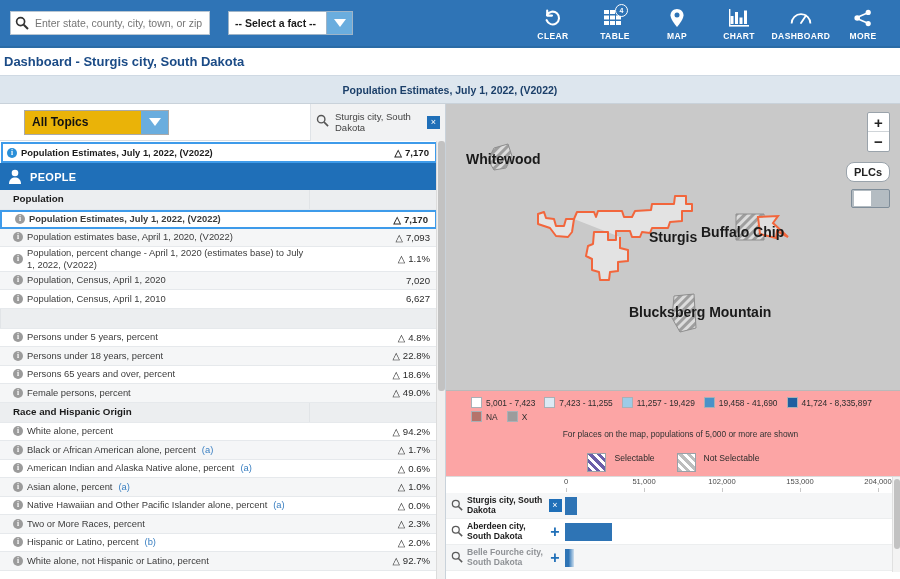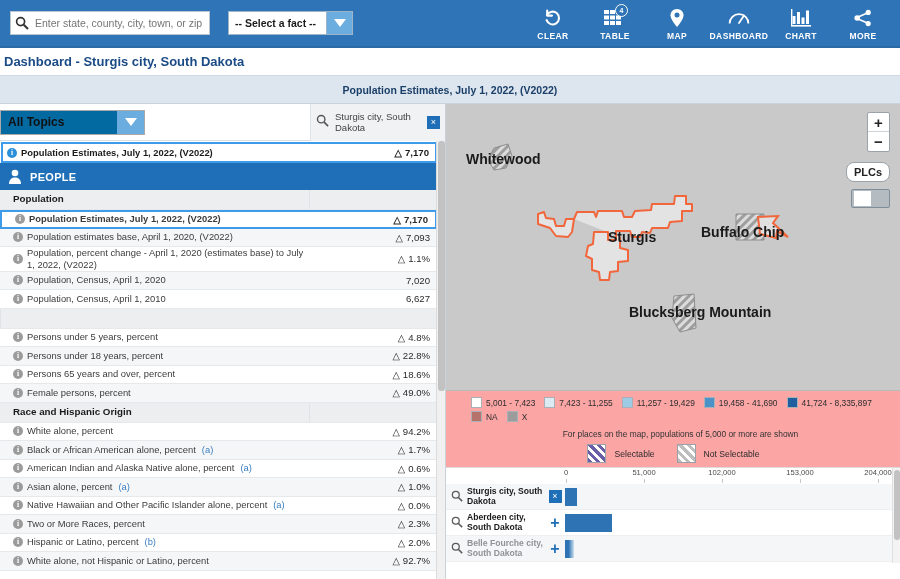--- a/index.html
+++ b/index.html
@@ -56,21 +56,21 @@
     border-top:1px solid #cfd9e3;
   }
   .subtitle-bar .s { font-size:10.5px; font-weight:bold; color:#1b3f69; }
   
   .body-split { display:flex; height:476px; }
   .left-pane { width:445px; background:#fff; position:relative; border-top:1px solid #c9d2da;}
   .right-pane { width:455px; background:#fff; position:relative; border-left:1px solid #c9d2da; border-top:1px solid #c9d2da;}
   
   .topic-row { height:37px; display:flex; align-items:center; border-bottom:1px solid #d7dde3;}
   .topic-select {
-    margin-left:0; width:145px; height:25px; background:#0369a1; border:1px solid #a9a9a9;
+    margin-left:24px; width:145px; height:25px; background:#eab308; border:1px solid #a9a9a9;
     display:flex; align-items:center; justify-content:space-between;
   }
   .topic-select .lbl { font-size:12px; font-weight:bold; color:#111; padding-left:7px;}
   .topic-select .arrow { width:27px;height:23px;background:#6aadde;display:flex;align-items:center;justify-content:center;}
   .place-chip {
     margin-left:auto; width:135px; height:37px; display:flex; align-items:center;
     background:#f1f2f3; border-left:1px solid #dfe3e7; padding:0 5px;
   }
   .place-chip .mag { width:13px; flex:0 0 13px; margin-right:6px;}
   .place-chip .nm { font-size:9.5px; color:#434343; line-height:1.2; flex:1;}
@@ -129,21 +129,21 @@
   }
   .toggle .knob { width:17px; height:15px; background:#fff; }
   .mlabel { position:absolute; font-size:14px; font-weight:bold; color:#1a1a1a; white-space:nowrap;}
   
   .legend { padding:6px 10px 4px 25px; background:#fca5a5; }
   .leg-line { display:flex; align-items:center; flex-wrap:wrap; }
   .leg-item { display:flex; align-items:center; margin-right:9px; margin-bottom:3px;}
   .sw { width:11px;height:11px;border:1px solid #a9b0b6; margin-right:4px; }
   .leg-txt { font-size:8.4px; color:#2d2d2d; }
   .leg-note { text-align:center; font-size:8.4px; color:#333; margin-top:4px;}
-  .leg-hatch-row { display:flex; align-items:center; justify-content:center; margin-top:5px; gap:8px;}
+  .leg-hatch-row { display:flex; align-items:flex-start; justify-content:center; margin-top:14px; gap:8px;}
   .hatch { width:19px; height:19px; border:1px solid #9aa1a8; }
   .hatch.sel {
     background:repeating-linear-gradient(45deg,#6b5ea8 0 3px,#ffffff 3px 6px);
   }
   .hatch.notsel {
     background:repeating-linear-gradient(45deg,#bdbdbd 0 3px,#ffffff 3px 6px);
   }
   .hatch-lab { font-size:8.6px; color:#2b2b2b; margin-right:14px;}
   
   .chart { position:relative; height:96px; border-top:1px solid #dcdcdc; background:#fff; overflow:hidden;}
@@ -215,41 +215,41 @@
       <span class="glyph">
         <svg width="16" height="20" viewBox="0 0 16 20">
             <path d="M8 1 C4.3 1 1.5 3.8 1.5 7.3 C1.5 11.8 8 19 8 19 C8 19 14.5 11.8 14.5 7.3 C14.5 3.8 11.7 1 8 1 Z" fill="#fff"></path>
             <circle cx="8" cy="7.1" r="2.5" fill="#2f74b6"></circle>
           </svg>
       </span>
       <span class="tlabel">MAP</span>
     </div>
     <div class="tool">
       <span class="glyph">
-        <svg width="22" height="18" viewBox="0 0 22 18">
-            <path d="M1.6 14.5 A9.4 9.4 0 0 1 20.4 14.5" fill="none" stroke="#fff" stroke-width="1.8"></path>
-            <line x1="11" y1="14" x2="16" y2="6.5" stroke="#fff" stroke-width="1.8" stroke-linecap="round"></line>
-          </svg>
-      </span>
-      <span class="tlabel">DASHBOARD</span>
-    </div>
-    <div class="tool">
-      <span class="glyph">
         <svg width="20" height="18" viewBox="0 0 20 18">
           <g fill="#fff">
               <rect x="1.5" y="7" width="3" height="8"></rect>
               <rect x="6" y="3" width="3" height="12"></rect>
               <rect x="10.5" y="8.5" width="3" height="6.5"></rect>
               <rect x="15" y="1.5" width="3" height="13.5"></rect>
             </g>
           <rect x="0" y="16" width="20" height="1.6" fill="#fff"></rect>
           <rect x="0" y="0" width="1.4" height="17" fill="#fff"></rect>
         </svg>
       </span>
       <span class="tlabel">CHART</span>
+    </div>
+    <div class="tool">
+      <span class="glyph">
+        <svg width="22" height="18" viewBox="0 0 22 18">
+            <path d="M1.6 14.5 A9.4 9.4 0 0 1 20.4 14.5" fill="none" stroke="#fff" stroke-width="1.8"></path>
+            <line x1="11" y1="14" x2="16" y2="6.5" stroke="#fff" stroke-width="1.8" stroke-linecap="round"></line>
+          </svg>
+      </span>
+      <span class="tlabel">DASHBOARD</span>
     </div>
     <div class="tool">
       <span class="glyph">
         <svg width="20" height="18" viewBox="0 0 20 18">
             <circle cx="15.2" cy="3.4" r="2.6" fill="#fff"></circle>
             <circle cx="15.2" cy="14.6" r="2.6" fill="#fff"></circle>
             <circle cx="4.2" cy="9" r="2.8" fill="#fff"></circle>
             <line x1="5.6" y1="7.7" x2="13.8" y2="4.2" stroke="#fff" stroke-width="1.7"></line>
             <line x1="5.6" y1="10.3" x2="13.8" y2="13.8" stroke="#fff" stroke-width="1.7"></line>
           </svg>
@@ -468,21 +468,21 @@
 
         <polygon points="290,110 318,110 318,136 290,136" fill="url(#hatchGray)" stroke="#8d8d8d" stroke-width="1"></polygon>
 
         <path d="M312,113 L332,112 L327,119 L342,133 L331,127 L330,134 L314,130 Z" fill="#e0e0e0" stroke="#f2663c" stroke-width="2"></path>
 
         <path d="M128,115 L131,108 L148,108 L150,113 L152,107 L176,107 L178,113 L186,113 L189,107 L205,106 L206,100 L228,100 L229,92 L240,92 L240,100 L246,100 L246,107 L236,107 L236,117 L224,118 L222,124 L206,124 L204,129 L196,128 L194,133 L186,133 L184,127 L170,127 L170,136 L162,136 L162,128 L148,128 L147,140 L142,142 L140,152 L146,155 L146,166 L153,168 L154,176 L163,176 L164,168 L172,167 L172,158 L182,157 L182,146 L174,144 L174,133" fill="#e3e3e3" stroke="#f2663c" stroke-width="2" stroke-linejoin="round"></path>
         <path d="M128,115 L120,115 L118,122 L110,122 L108,115 L100,114 L98,108 L92,110 L92,120 L104,124 L110,132 L122,133 L126,128 Z" fill="#e3e3e3" stroke="#f2663c" stroke-width="2" stroke-linejoin="round"></path>
       </svg>
 
       <div class="mlabel" style="left:20px;top:47px;">Whitewood</div>
-      <div class="mlabel" style="left:162px;top:125px;">Sturgis</div>
+      <div class="mlabel" style="left:162px;top:125px;padding-left:41px;">Sturgis</div>
       <div class="mlabel" style="left:255px;top:120px;text-align:right;">Buffalo Chip</div>
       <div class="mlabel" style="left:183px;top:200px;">Blucksberg Mountain</div>
 
       <div class="map-ctl">
         <div class="zoombox">
           <div>+</div>
           <div>−</div>
         </div>
         <div class="plcs">PLCs</div>
         <div class="toggle">

